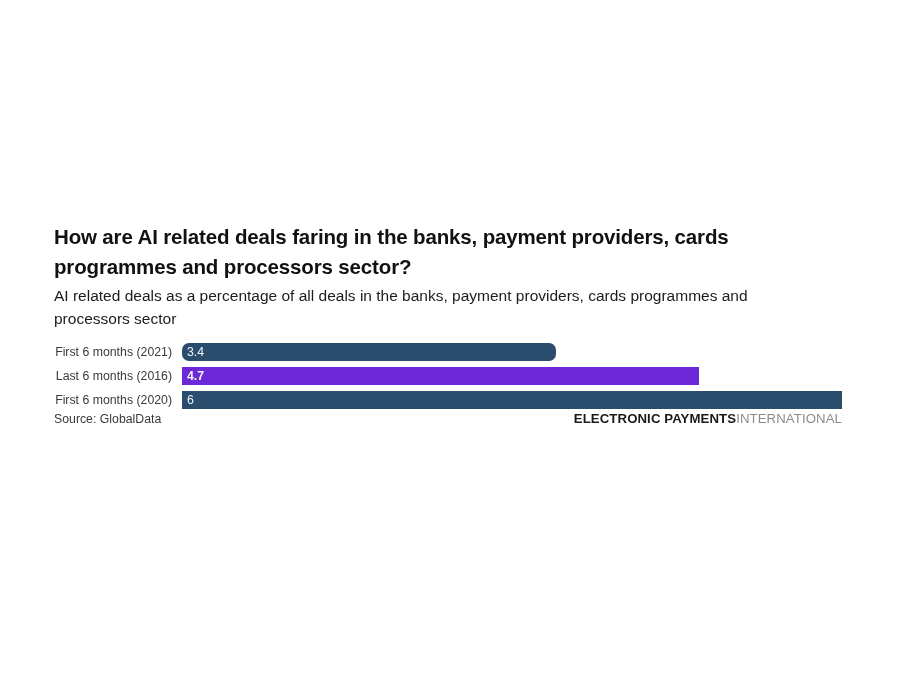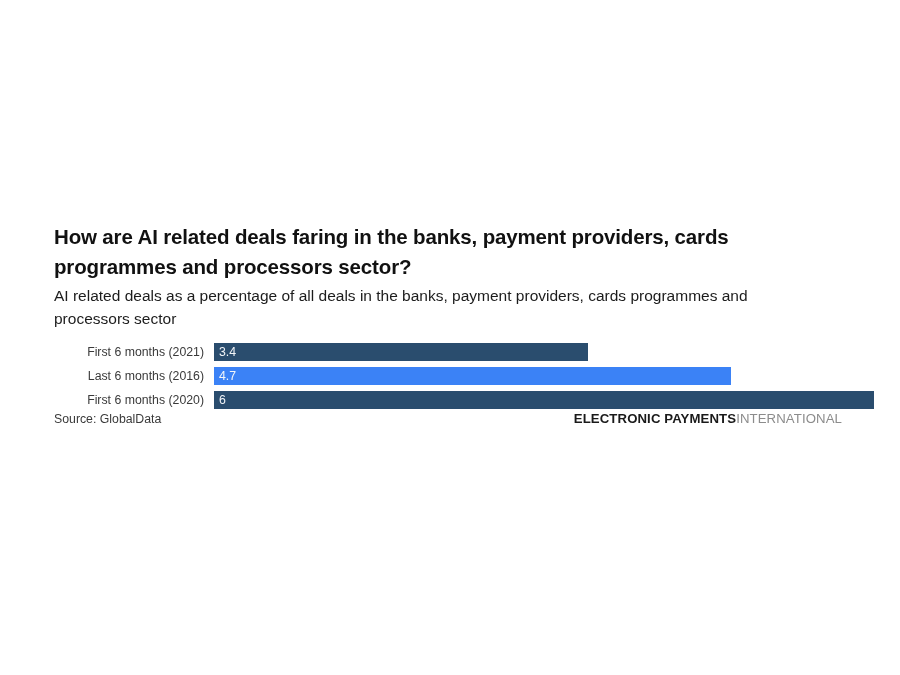--- a/index.html
+++ b/index.html
@@ -46,21 +46,20 @@
     font-weight: normal;
     line-height: 1.47;
     color: #1c1c1c;
     margin: 4px 0 11px 0;
     max-width: 772px;
   }
 
   .plot-area {
     margin-top: 12px;
     width: 788px;
-    margin-left: 32px;
   }
 
   .bar-row {
     display: flex;
     align-items: center;
     height: 18px;
     margin-bottom: 6px;
   }
   .bar-row:last-child {
     margin-bottom: 0;
@@ -145,30 +144,30 @@
 
     <h1 class="chart-title">How are AI related deals faring in the banks, payment providers, cards programmes and processors sector?</h1>
 
     <p class="chart-subtitle">AI related deals as a percentage of all deals in the banks, payment providers, cards programmes and processors sector</p>
 
     <div class="plot-area">
 
       <div class="bar-row">
         <div class="cat-label">First 6 months (2021)</div>
         <div class="bar-track">
-          <div class="bar-fill" style="width: 56.6667%; background: rgb(42, 77, 110);">
+          <div class="bar-fill" style="width: 56.6667%; background: rgb(42, 77, 110); border-radius: 7px;">
             <span class="bar-value" style="color: rgb(242, 245, 248);">3.4</span>
           </div>
         </div>
       </div>
 
       <div class="bar-row">
         <div class="cat-label">Last 6 months (2016)</div>
         <div class="bar-track">
-          <div class="bar-fill" style="width: 78.3333%; background: #3b82f6;">
+          <div class="bar-fill" style="width: 78.3333%; background: #6d28d9; font-weight: bold;">
             <span class="bar-value" style="color: rgb(242, 245, 248);">4.7</span>
           </div>
         </div>
       </div>
 
       <div class="bar-row">
         <div class="cat-label">First 6 months (2020)</div>
         <div class="bar-track">
           <div class="bar-fill" style="width: 100%; background: rgb(42, 77, 110);">
             <span class="bar-value" style="color: rgb(242, 245, 248);">6</span>

